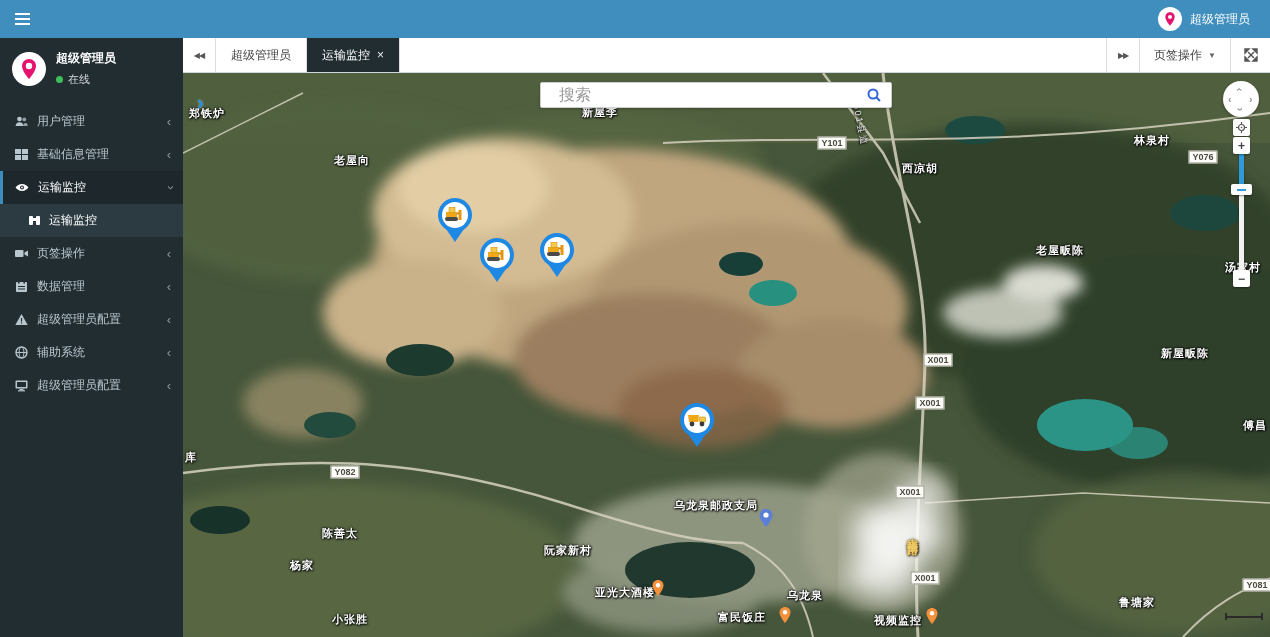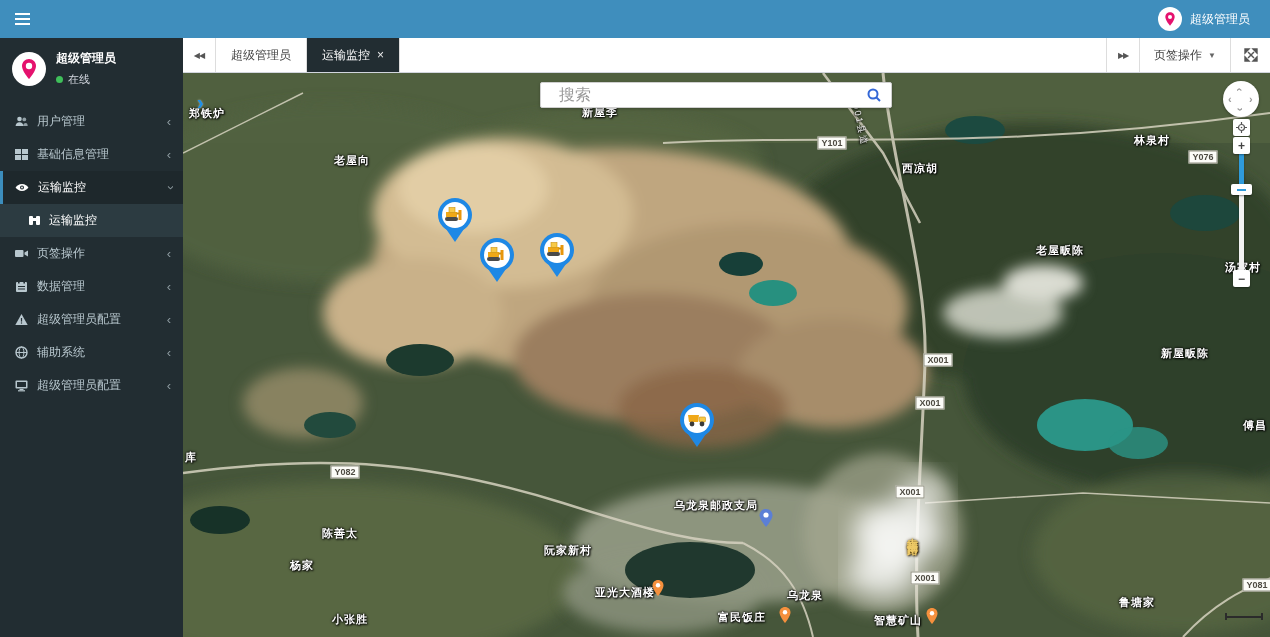--- a/index.html
+++ b/index.html
@@ -330,21 +330,21 @@
   <span class="map-label" style="left:1072px;top:352px;">傅昌</span>
   <span class="map-label" style="left:8px;   top:384px;">库</span>
   <span class="map-label" style="left:157px; top:460px;">陈善太</span>
   <span class="map-label" style="left:119px; top:492px;">杨家</span>
   <span class="map-label" style="left:167px; top:546px;">小张胜</span>
   <span class="map-label" style="left:385px; top:477px;">阮家新村</span>
   <span class="map-label" style="left:533px; top:432px;">乌龙泉邮政支局</span>
   <span class="map-label" style="left:622px; top:522px;">乌龙泉</span>
   <span class="map-label" style="left:559px; top:544px;font-family:Liberation Mono, monospace;">富民饭庄</span>
   <span class="map-label" style="left:442px; top:519px;">亚光大酒楼</span>
-  <span class="map-label" style="left:715px; top:547px;">智慧矿山</span>
+  <span class="map-label" style="left:715px; top:547px;">视频监控</span>
   <span class="map-label" style="left:954px; top:529px;">鲁塘家</span>
 
   <span class="road-badge" style="left:649px; top:70px;">Y101</span>
   <span class="road-badge" style="left:972px; top:84px;margin-left:48px;">Y076</span>
   <span class="road-badge" style="left:755px; top:287px;">X001</span>
   <span class="road-badge" style="left:747px; top:330px;">X001</span>
   <span class="road-badge" style="left:727px; top:419px;">X001</span>
   <span class="road-badge" style="left:742px; top:505px;">X001</span>
   <span class="road-badge" style="left:162px; top:399px;">Y082</span>
   <span class="road-badge" style="left:1074px;top:512px;">Y081</span>

